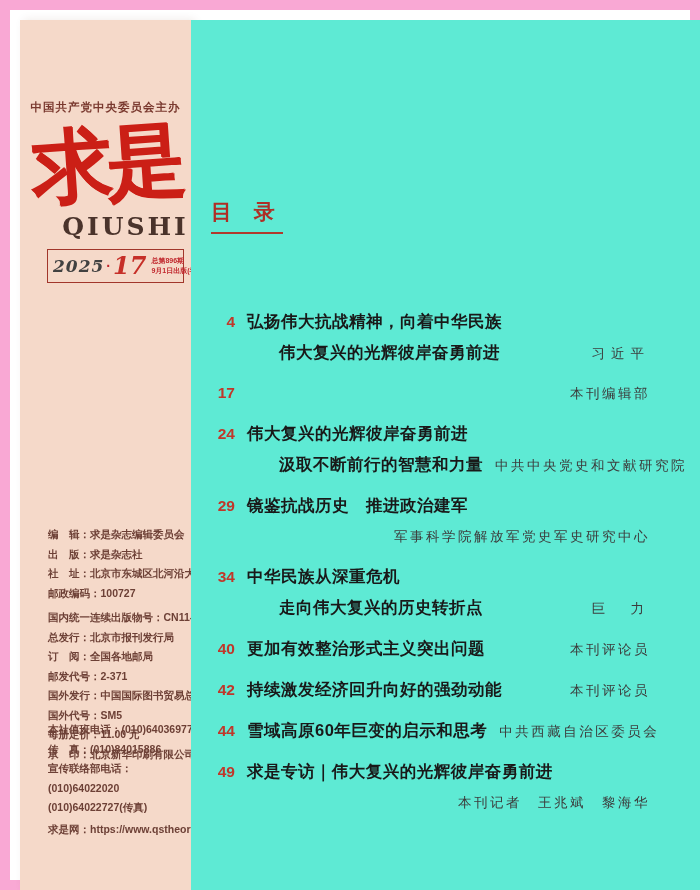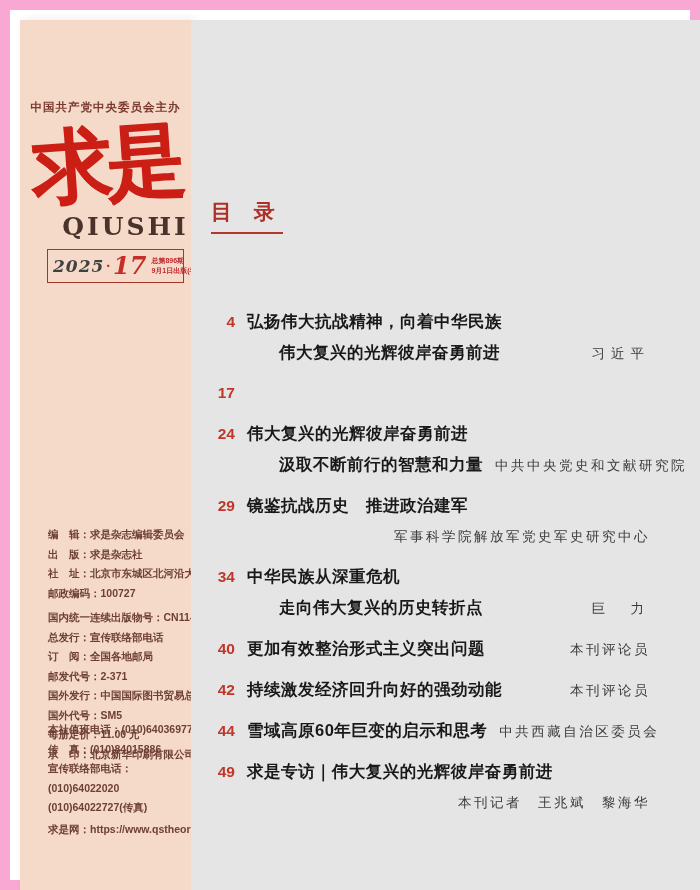--- a/index.html
+++ b/index.html
@@ -63,21 +63,21 @@
     font-size:10.5px;font-weight:700;color:#6d4036;
     line-height:19.5px;white-space:nowrap;
   }
   .info-block.b1{top:505px;}
   .info-block.b2{top:588px;}
   .info-block.b3{top:700px;}
   .info-block.b4{top:800px;}
   
   .main{
     position:absolute;left:181px;top:10px;width:509px;height:870px;
-    box-sizing:border-box;background:#e5e5e5;
+    box-sizing:border-box;background:#5eead4;
     padding:0 50px 0 20px;
   }
   .toc-header{
     margin-top:178px;display:inline-block;
     font-size:21px;font-weight:700;color:#ae2f26;
     letter-spacing:8px;padding-bottom:6px;
     border-bottom:2px solid #b03a2e;
   }
   .toc-entries{margin-top:72px;}
   .toc-entry{margin-bottom:10px;}
@@ -121,21 +121,21 @@
     </div>
 
     <div class="info-block b1">
         <div class="info-line">编　辑：求是杂志编辑委员会</div>
         <div class="info-line">出　版：求是杂志社</div>
         <div class="info-line">社　址：北京市东城区北河沿大街甲83号</div>
         <div class="info-line">邮政编码：100727</div>
       </div>
     <div class="info-block b2">
         <div class="info-line">国内统一连续出版物号：CN11-1000/D</div>
-        <div class="info-line">总发行：宣传联络部电话</div>
+        <div class="info-line">总发行：北京市报刊发行局</div>
         <div class="info-line">订　阅：全国各地邮局</div>
         <div class="info-line">邮发代号：2-371</div>
         <div class="info-line">国外发行：中国国际图书贸易总公司</div>
         <div class="info-line">国外代号：SM5</div>
         <div class="info-line">每册定价：11.00 元</div>
         <div class="info-line">承　印：北京新华印刷有限公司</div>
       </div>
     <div class="info-block b3">
         <div class="info-line">本社值班电话：(010)64036977</div>
         <div class="info-line">传　真：(010)84015886</div>
@@ -158,20 +158,21 @@
           </div>
           <div class="toc-row">
             <span class="pagenum"></span>
             <span class="title indent">伟大复兴的光辉彼岸奋勇前进</span>
             <span class="author wide">习近平</span>
           </div>
         </div>
         <div class="toc-entry">
           <div class="toc-row">
             <span class="pagenum">17</span>
+            <span class="author">本刊编辑部</span>
           </div>
         </div>
         <div class="toc-entry">
           <div class="toc-row">
             <span class="pagenum">24</span>
             <span class="title">伟大复兴的光辉彼岸奋勇前进</span>
           </div>
           <div class="toc-row">
             <span class="pagenum"></span>
             <span class="title indent">汲取不断前行的智慧和力量</span>

